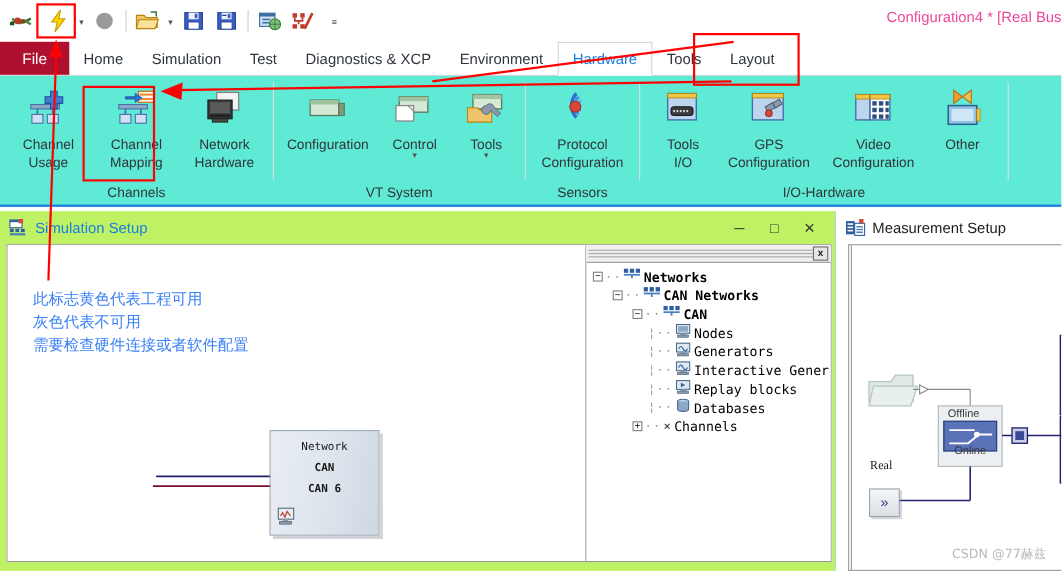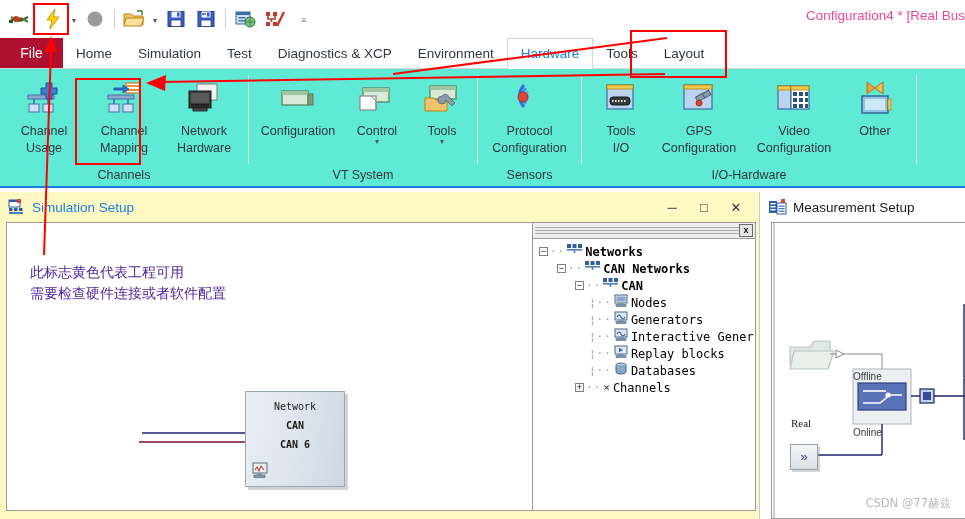--- a/index.html
+++ b/index.html
@@ -95,21 +95,21 @@
   .ritem .glyph { height: 44px; display: flex; align-items: center; justify-content: center; }
   .ritem .lbl {
     font-size: 12.5px; line-height: 14px; color: #30363d; text-align: center;
     margin-top: 3px;
   }
   .ritem .caret { font-size: 8px; color: #555; line-height: 7px; }
 
   
   #simwin {
     position: absolute; left: 0; top: 192px; width: 760px; height: 327px;
-    background: #fef9c3;
+    background: #bef264;
     border-right: 1px solid #b9cfe0;
   }
   #simwin-title {
     position: absolute; left: 0; top: 0; width: 760px; height: 30px;
     display: flex; align-items: center;
   }
   #simwin-title .t {
     font-size: 13.5px; color: #1a7fe0; margin-left: 6px;
   }
   .wctl {
@@ -175,21 +175,21 @@
     font-family: "DejaVu Sans Mono","Liberation Mono",monospace;
     font-size: 10px; color: #1a1a1a; text-align: center;
   }
   #netblock .l1 { margin-top: 9px; }
   #netblock .l2 { margin-top: 8px; font-weight: bold; }
   #netblock .l3 { margin-top: 8px; font-weight: bold; }
 
   
   #annot-text {
     position: absolute; left: 30px; top: 262px;
-    color: #4c1d95; font-size: 14px; line-height: 21px;
+    color: #3b82f6; font-size: 14px; line-height: 21px;
     white-space: nowrap;
     font-family: "DejaVu Sans", sans-serif;
   }
   .redbox { position: absolute; border: 2px solid #ff0000; }
   #svg-overlay {
     position: absolute; left: 0; top: 0; width: 965px; height: 519px;
     pointer-events: none;
   }
   #watermark {
     position: absolute; right: 14px; top: 496px;
@@ -657,33 +657,34 @@
         <line x1="162" y1="173" x2="210" y2="173" stroke="#20206a" stroke-width="1.4"></line>
 
         <line x1="110" y1="201" x2="110" y2="232" stroke="#20206a" stroke-width="1.4"></line>
         <line x1="45" y1="232" x2="110" y2="232" stroke="#20206a" stroke-width="1.4"></line>
 
         <rect x="192" y="82" width="40" height="72" fill="none" stroke="#20206a" stroke-width="1.4"></rect>
         <rect x="192" y="156" width="40" height="60" fill="none" stroke="#20206a" stroke-width="1.4"></rect>
 
         <line x1="2" y1="0" x2="2" y2="300" stroke="#9a9a9a" stroke-width="1"></line>
       </svg>
-      <div style="position:absolute;left:81px;top:148px;width:46px;text-align:left;font-size:10px;color:#3a3a3a;">Offline</div>
-      <div style="position:absolute;left:81px;top:204px;width:58px;font-size:10px;color:#3a3a3a;">Online</div>
+      <div style="position:absolute;left:81px;top:148px;width:46px;text-align:center;font-size:10px;color:#3a3a3a;">Offline</div>
+      <div style="position:absolute;left:81px;top:182px;width:58px;text-align:center;font-size:10px;color:#3a3a3a;">Online</div>
       <div style="position:absolute;left:19px;top:194px;font-size:11px;color:#1a1a1a;font-family:Liberation Serif, serif;">Real</div>
       <div style="position:absolute;left:18px;top:221px;width:28px;height:26px;background:linear-gradient(180deg,#f4f6f8,#dbe0e6);border:1px solid #9aa2ac;box-shadow:2px 2px 0 rgba(130,135,145,0.35);font-size:13px;color:#2f4080;text-align:center;line-height:24px;">»</div>
     </div>
   </div>
 
   <div class="redbox" style="left:33px;top:3px;width:36px;height:32px;"></div>
   <div class="redbox" style="left:75px;top:78px;width:66px;height:87px;"></div>
   <div class="redbox" style="left:630px;top:30px;width:97px;height:48px;"></div>
 
   <div id="annot-text">
     <div>此标志黄色代表工程可用</div>
+    <div>灰色代表不可用</div>
     <div>需要检查硬件连接或者软件配置</div>
   </div>
 
   <svg id="svg-overlay">
 
     <line x1="44" y1="255" x2="51" y2="50" stroke="#ff0000" stroke-width="2"></line>
     <polygon points="51,36 45,52 57,52" fill="#ff0000"></polygon>
 
     <line x1="665" y1="74" x2="160" y2="82" stroke="#ff0000" stroke-width="2"></line>
     <polygon points="146,83 166,75 165,91" fill="#ff0000"></polygon>

